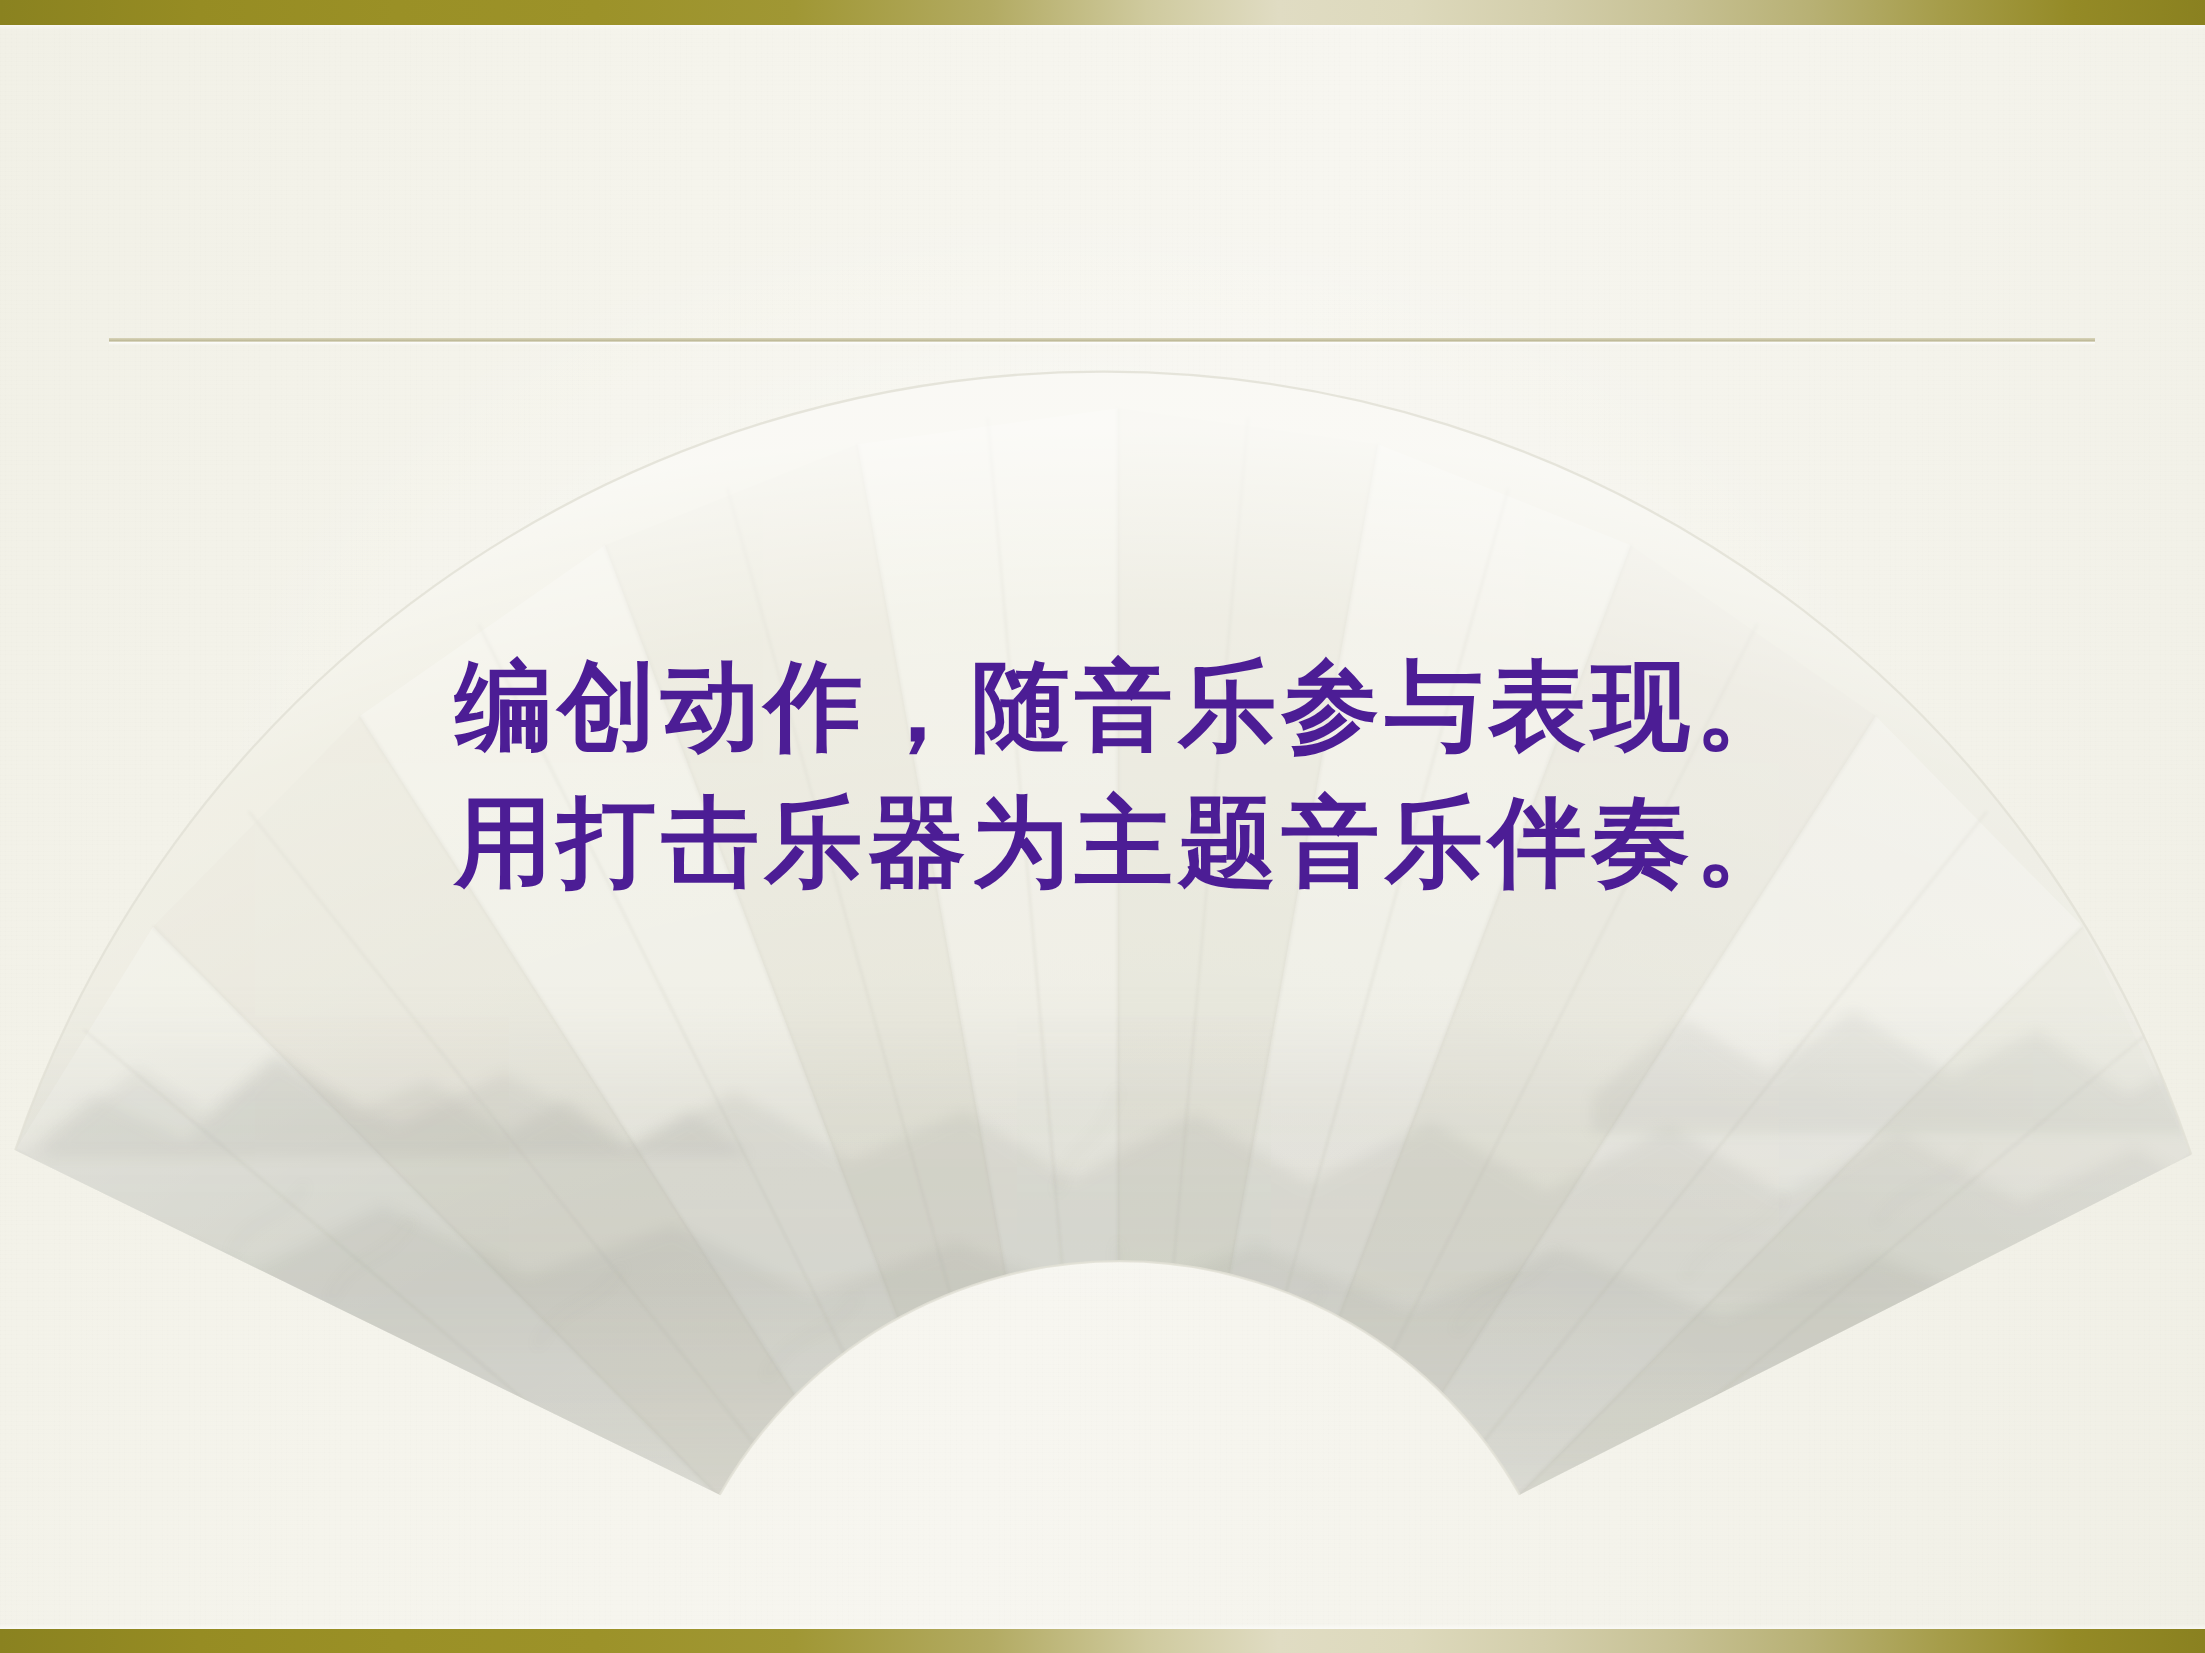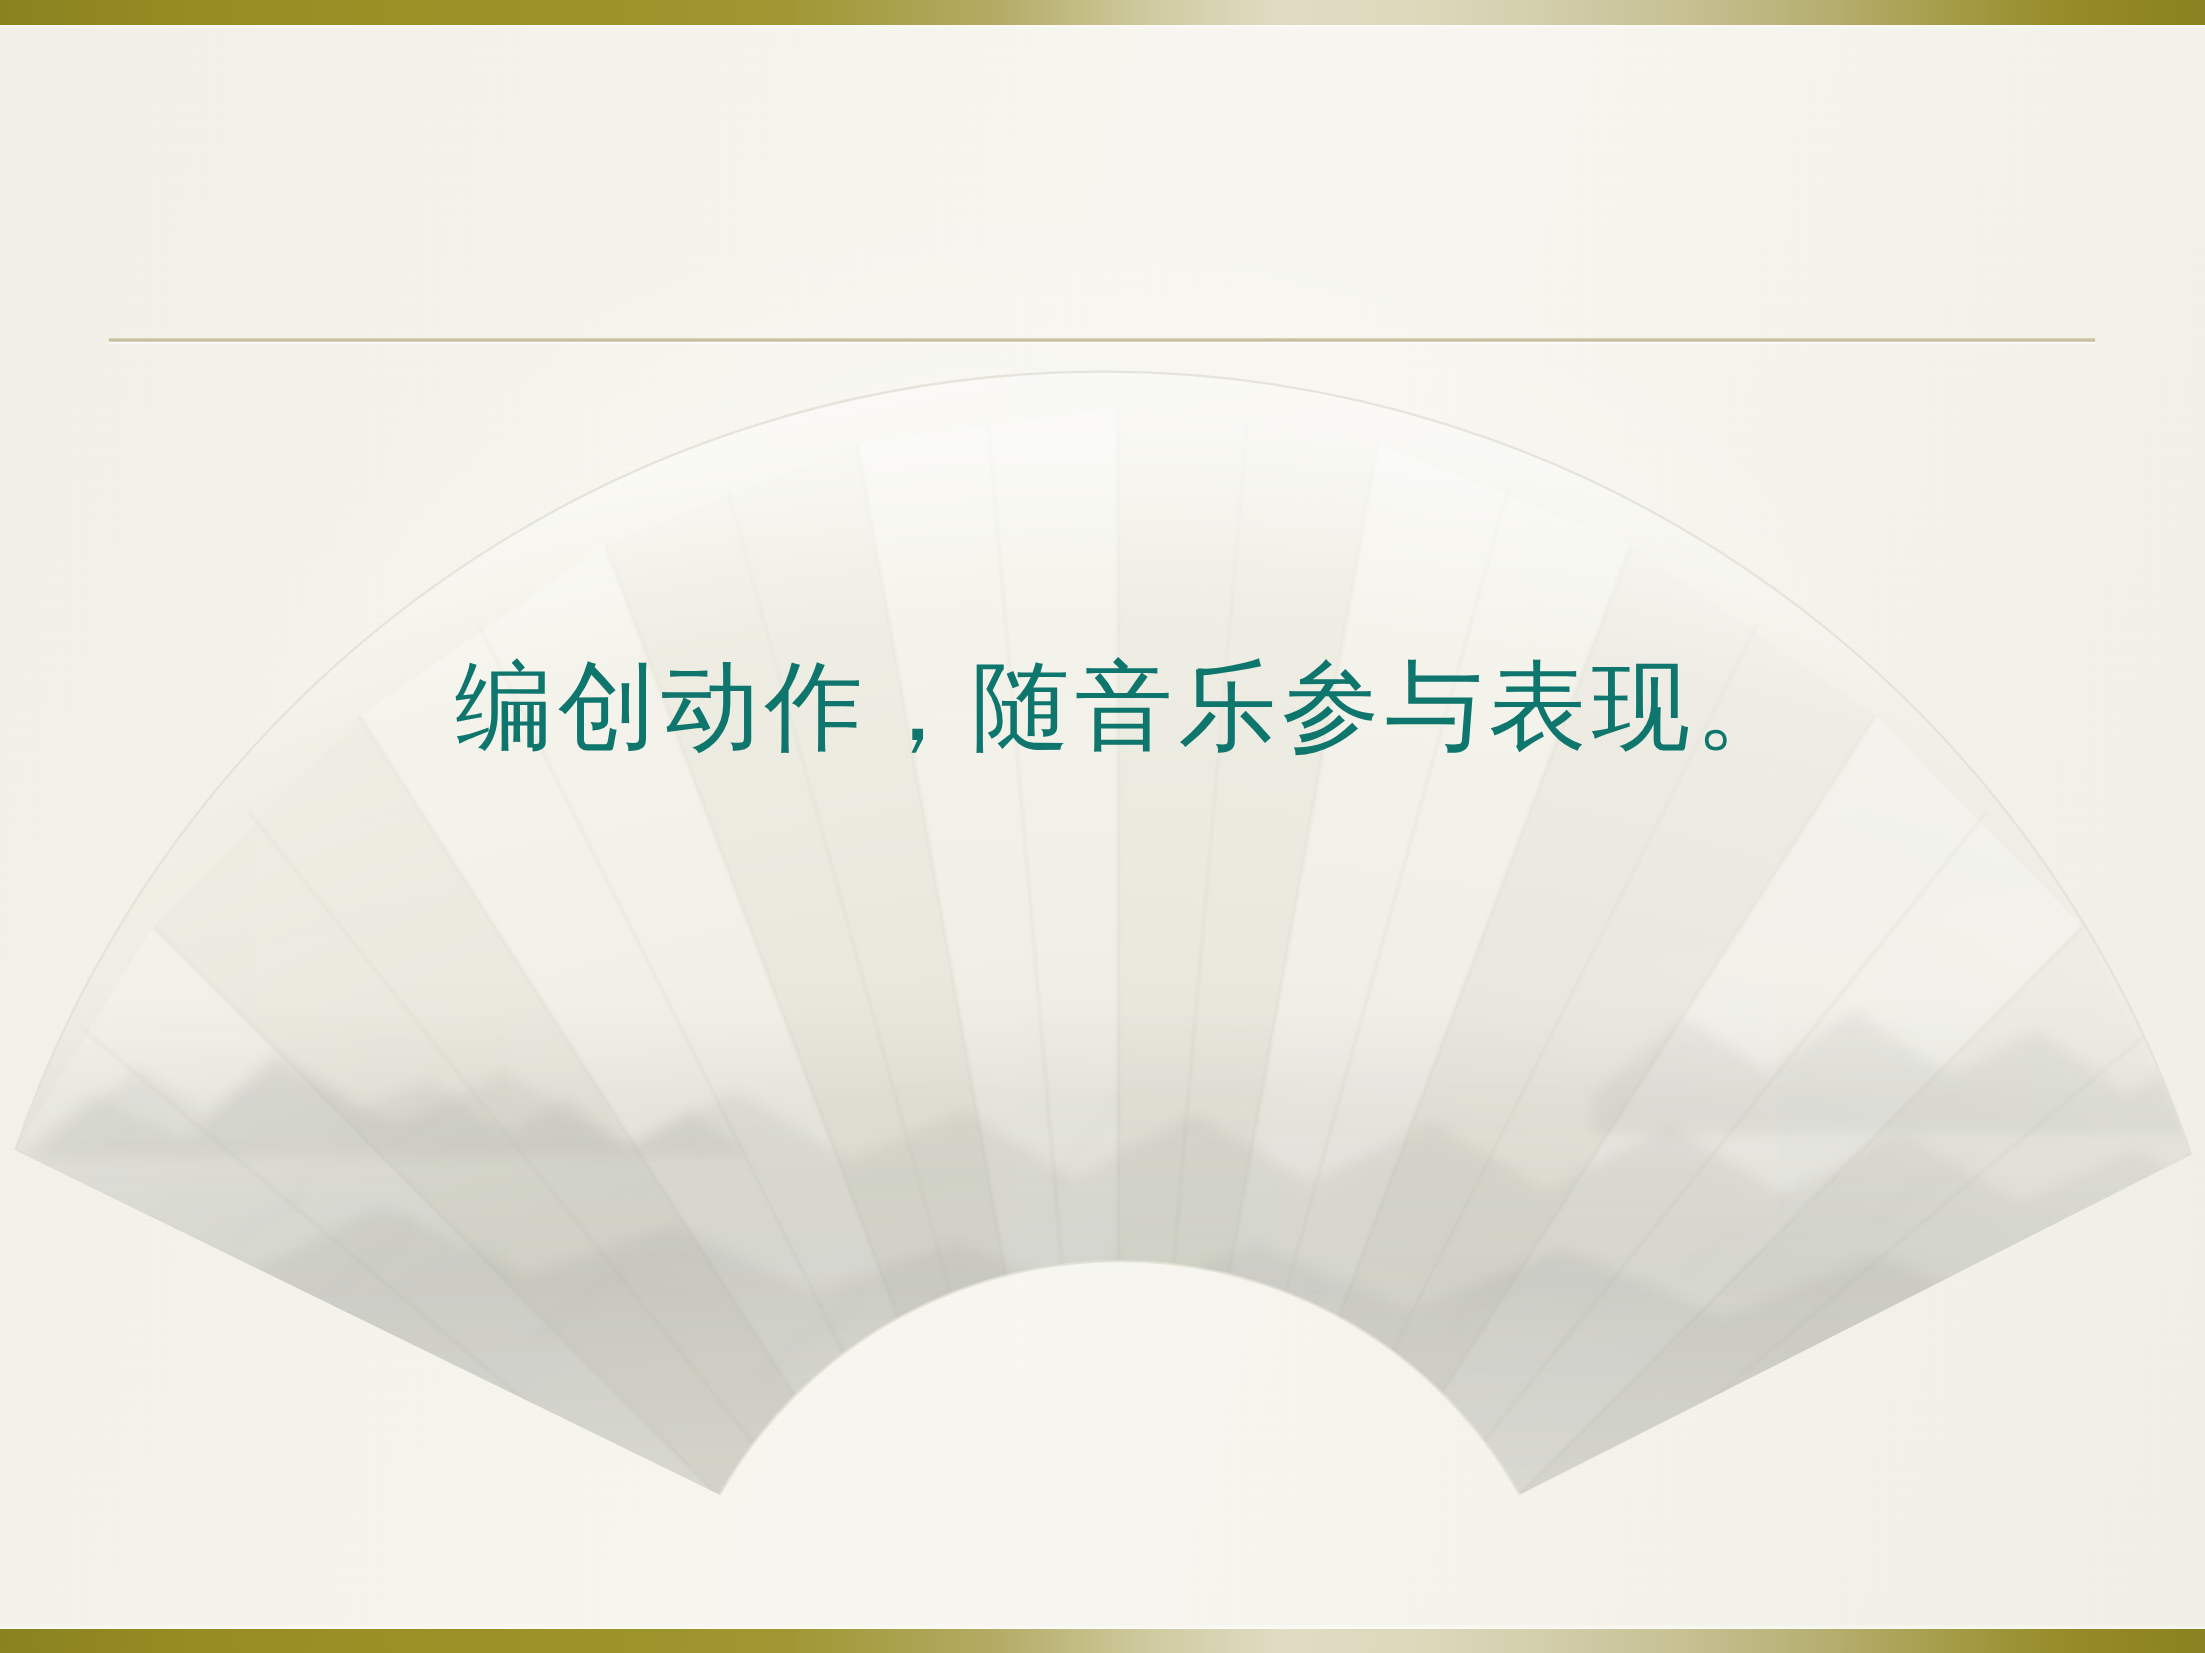--- a/index.html
+++ b/index.html
@@ -112,27 +112,27 @@
   
   #text-block {
     position: absolute;
     left: 0;
     top: 640px;
     width: 2205px;
     text-align: center;
   }
   .cn-line {
     display: block;
-    color: #0f766e;
+    color: #4c1d95;
     font-family: "Liberation Serif", "DejaVu Serif", serif;
     font-size: 98px;
     line-height: 136px;
     letter-spacing: 5.4px;
     white-space: pre;
-    font-weight: 400;
+    font-weight: 700;
     text-rendering: geometricPrecision;
     padding-left: 48px;
   }
 </style>
 </head>
 <body>
 
 <div id="slide">
 
   <div class="paper-wash"></div>
@@ -278,16 +278,17 @@
   <div class="gold-band-sheen top"></div>
 
   <div class="gold-band bottom"></div>
   <div class="gold-band-sheen bottom"></div>
 
   <div class="divider"></div>
   <div class="divider-shadow"></div>
 
   <div id="text-block">
     <span class="cn-line">编创动作，随音乐参与表现。</span>
+    <span class="cn-line">用打击乐器为主题音乐伴奏。</span>
   </div>
 
 </div>
 
 
 </body></html>

